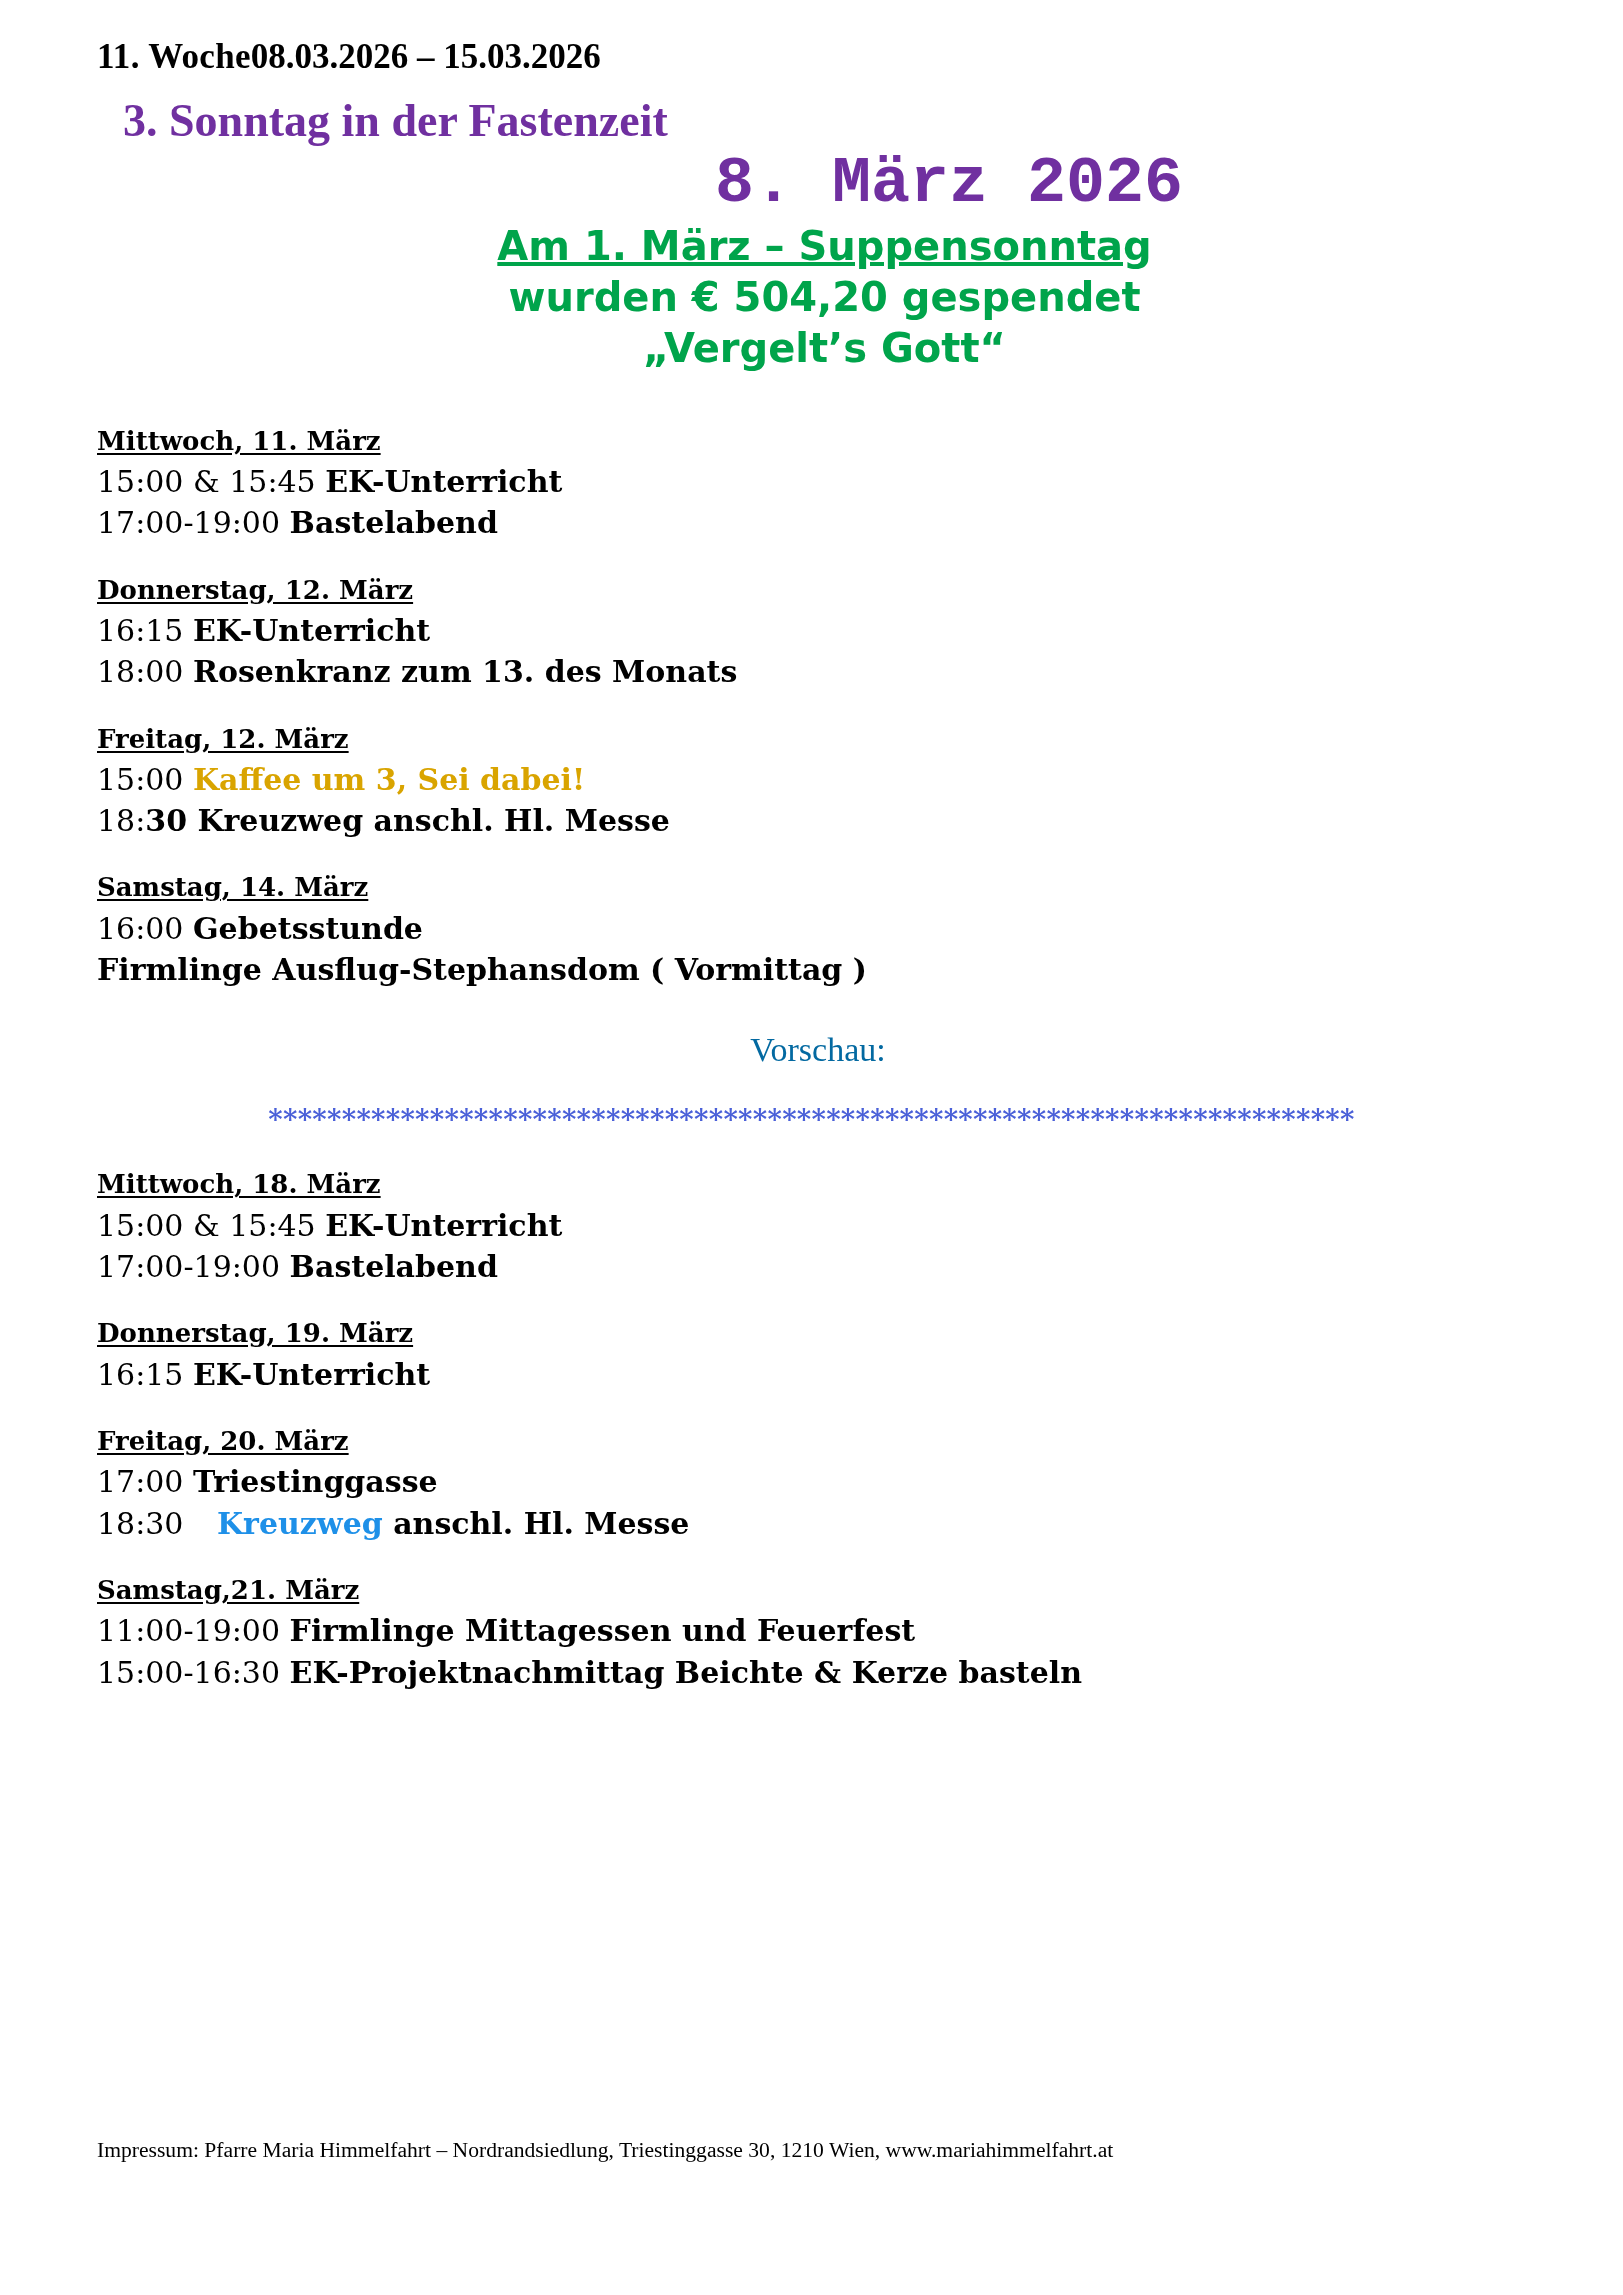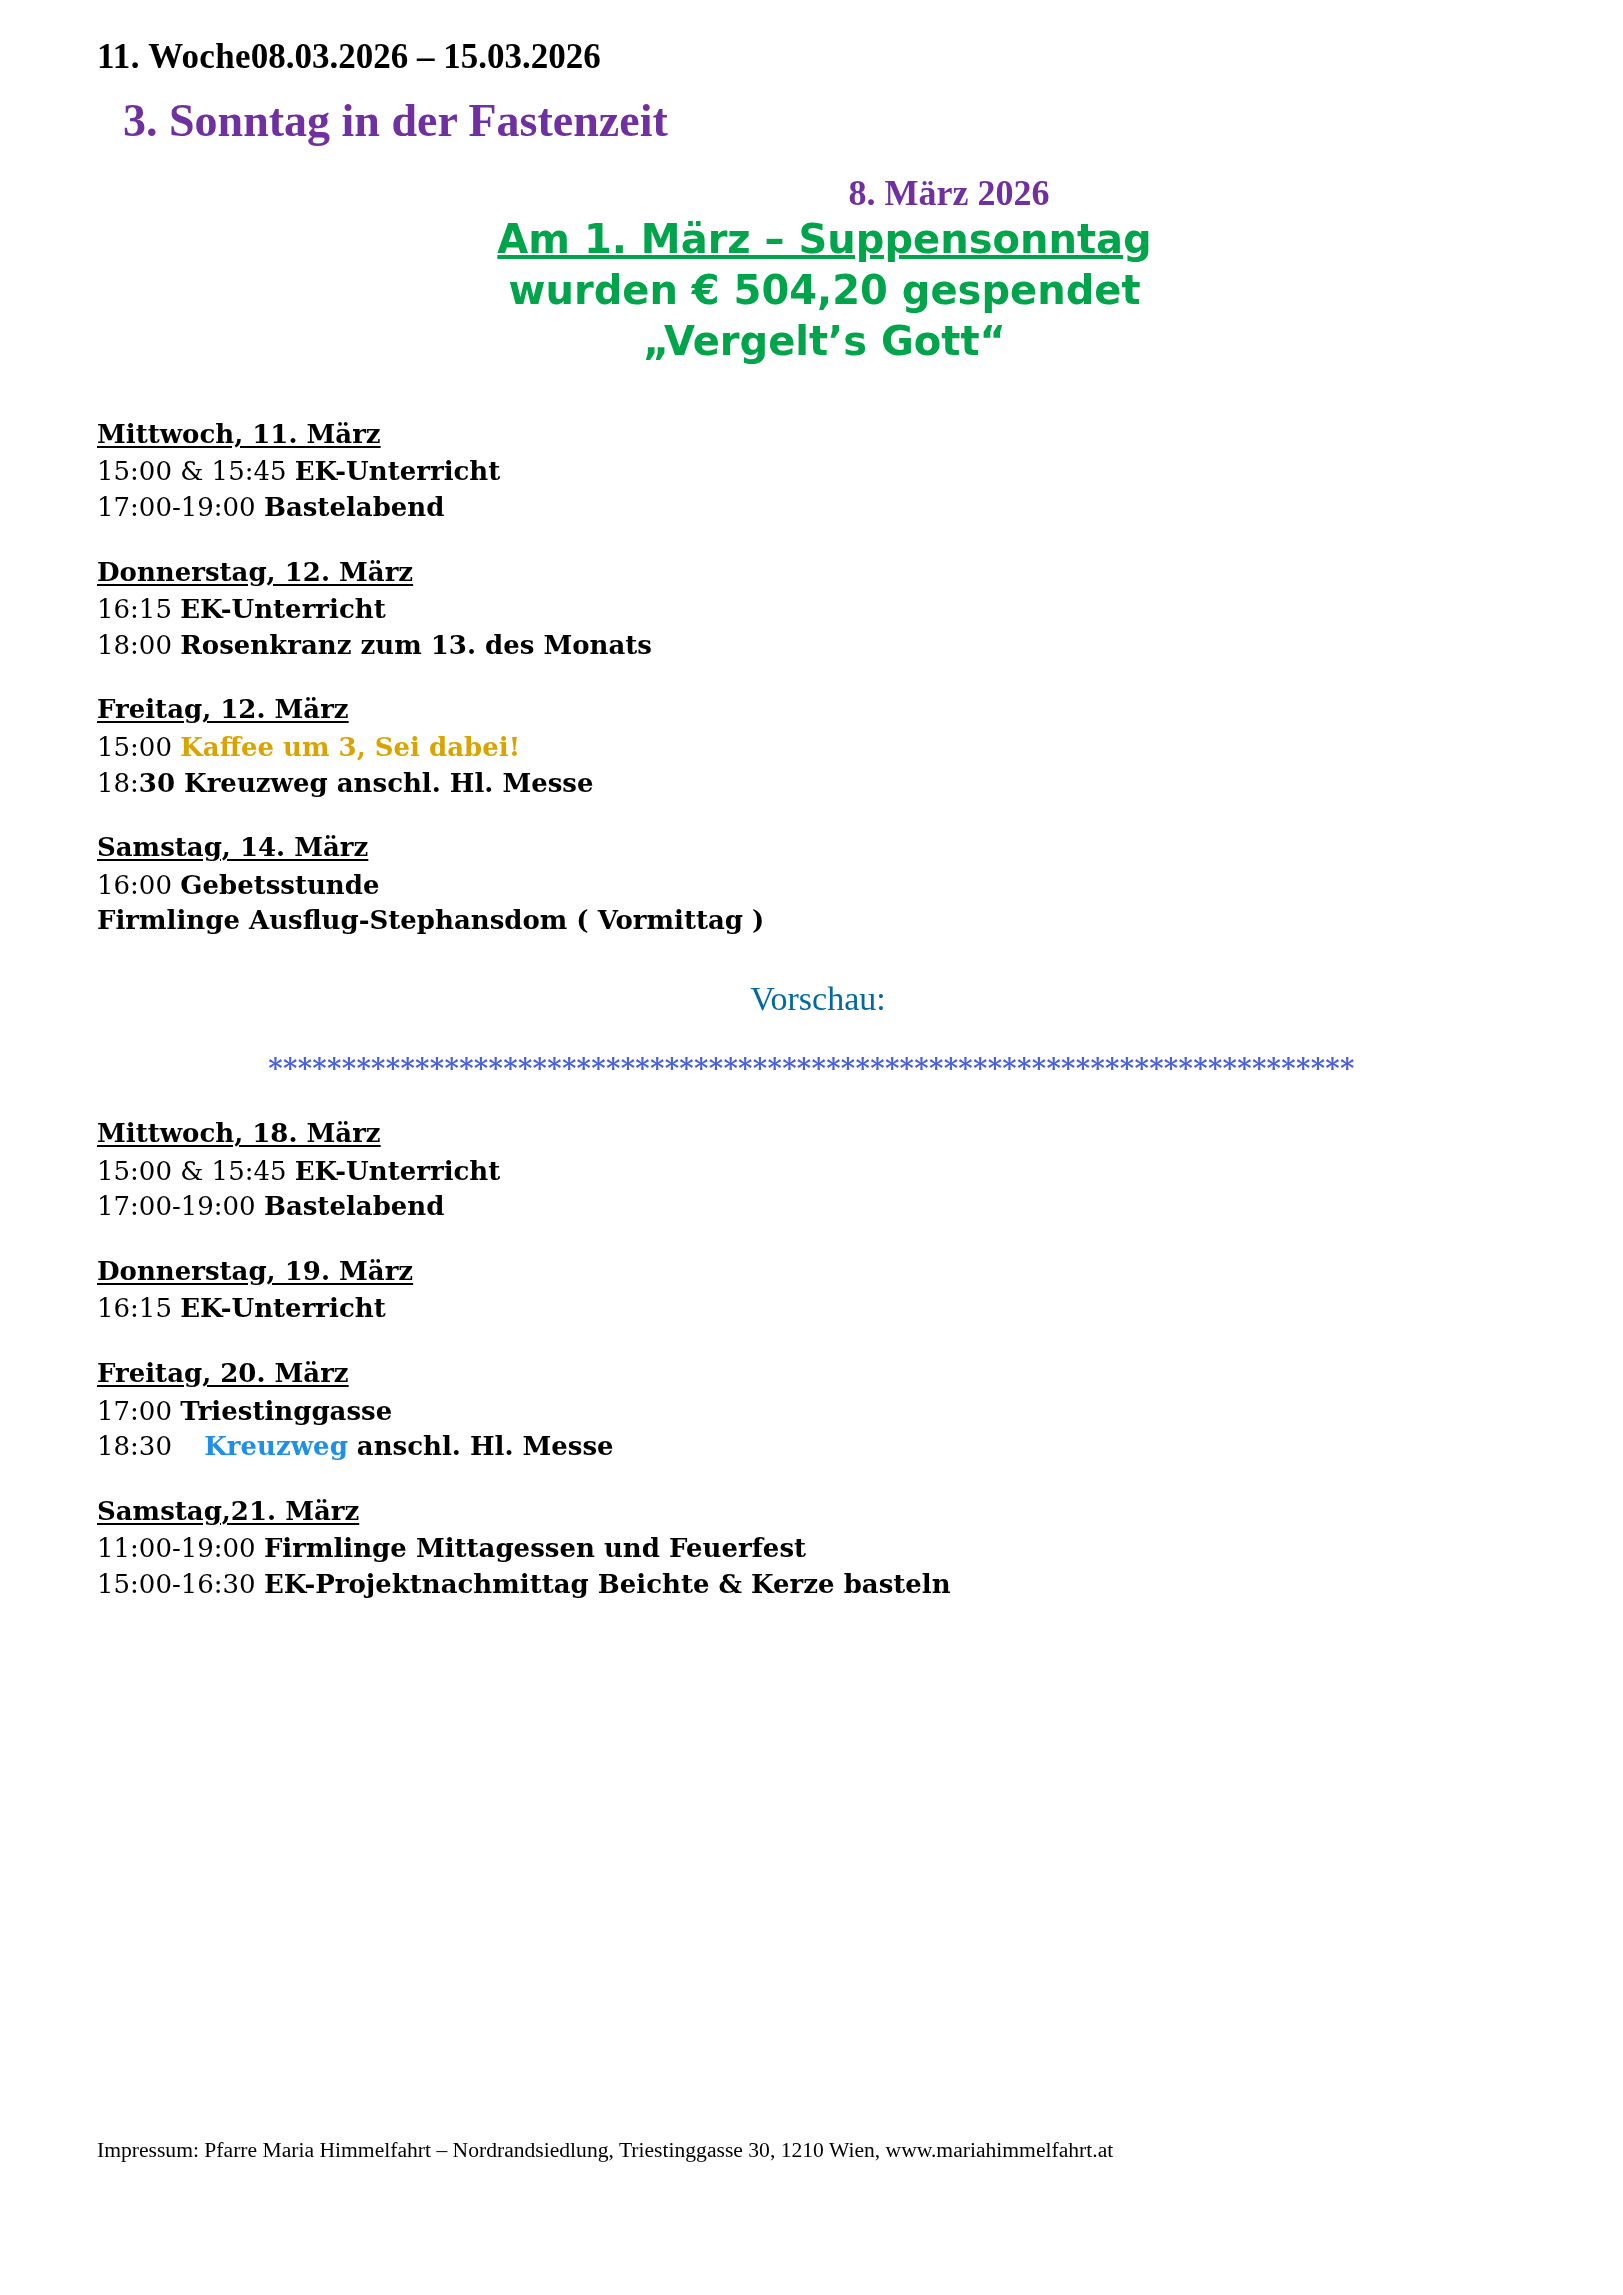--- a/index.html
+++ b/index.html
@@ -40,26 +40,25 @@
     margin-top: 17px;
     margin-left: 26px;
     font-family: "Liberation Serif", serif;
     font-weight: bold;
     font-size: 46px;
     color: #7030A0;
     letter-spacing: 0px;
   }
 
   .date-title {
-    margin-top: 25px;
     text-align: center;
     padding-left: 275px;
-    font-family: Liberation Serif, serif;
-    font-weight: bold;
-    font-size: 36px;
+    font-family: Liberation Mono, monospace;
+    font-weight: bold;
+    font-size: 65px;
     color: #7030A0;
   }
 
   
   .announce {
     text-align: center;
     color: #00A44B;
     font-family: "DejaVu Sans", sans-serif;
     font-weight: bold;
     font-size: 40px;
@@ -80,21 +79,21 @@
     font-family: "DejaVu Serif", serif;
     font-weight: bold;
     font-size: 26px;
     text-decoration: underline;
     text-underline-offset: 2.6px;
     margin-bottom: 5.2px;
     letter-spacing: 0px;
   }
   .entry {
     font-family: "DejaVu Serif", serif;
-    font-size: 26px;
+    font-size: 30px;
     line-height: 1.38;
     white-space: pre-wrap;
   }
   .entry .t { font-weight: normal; }
   .entry .b { font-weight: bold; }
   .entry .gold { font-weight: bold; color: #D9A400; }
   .entry .blue { font-weight: bold; color: #1E90E8; margin-left: 24px; }
 
   
   .vorschau {

